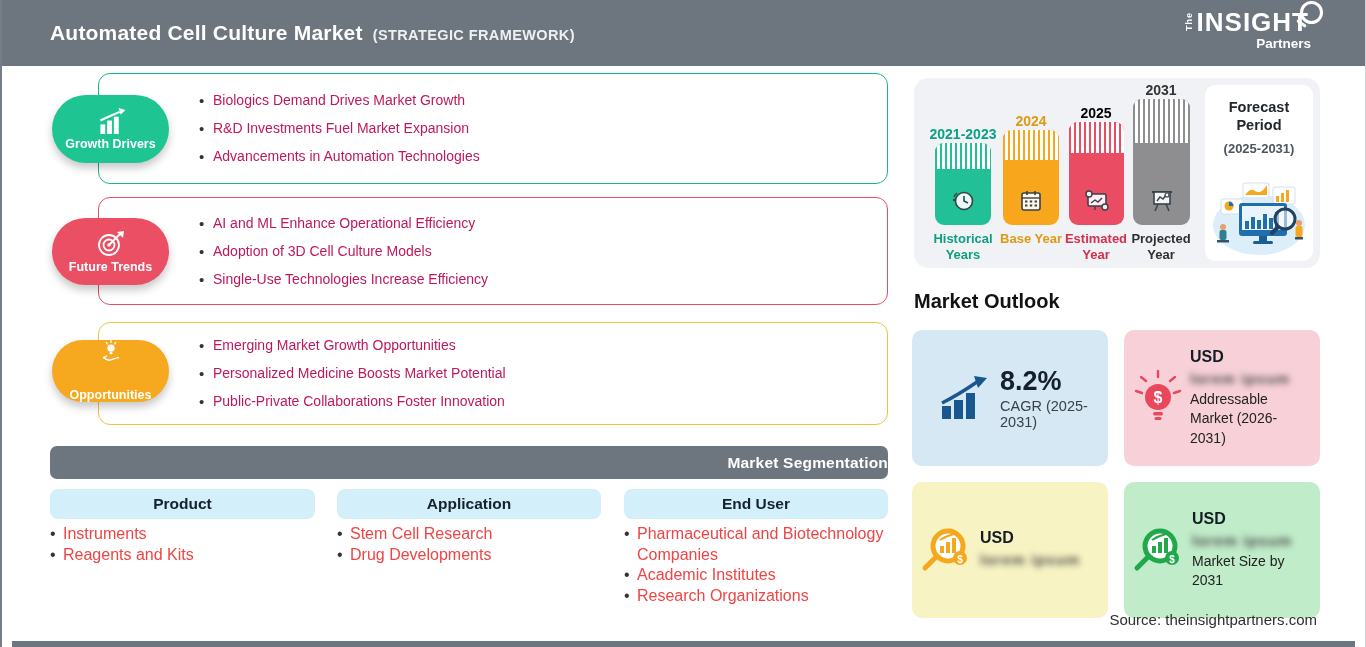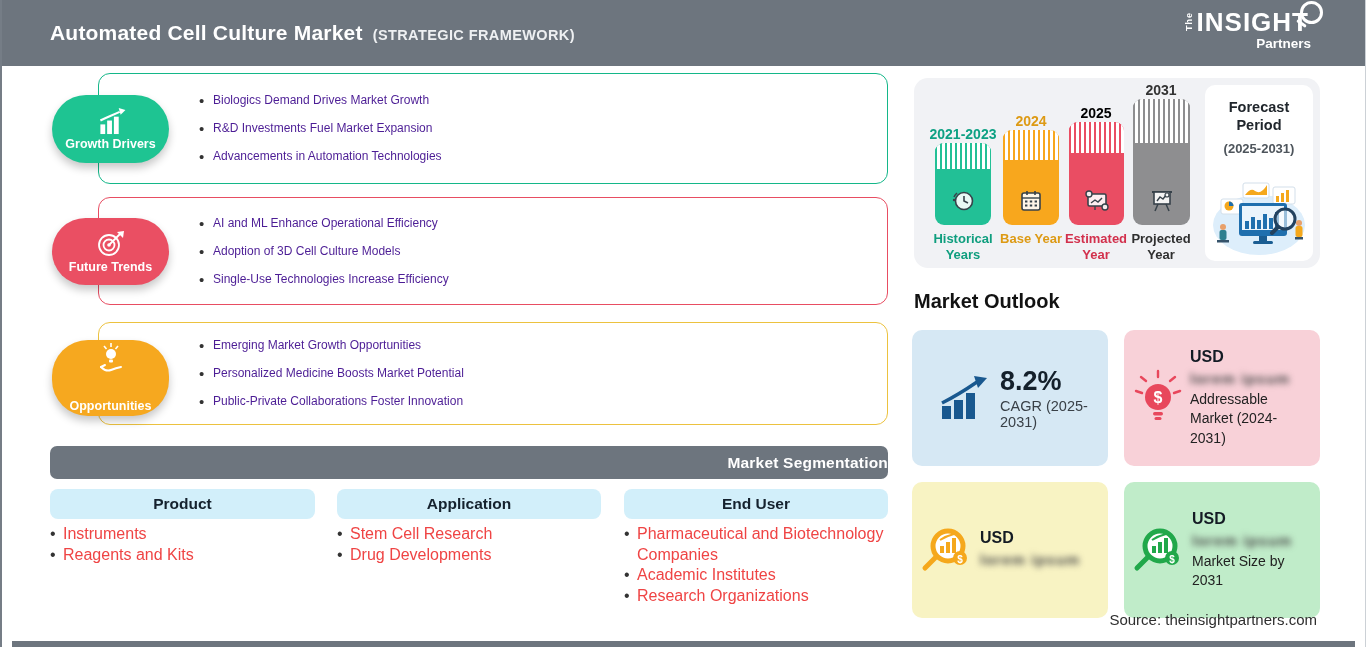--- a/index.html
+++ b/index.html
@@ -16,30 +16,30 @@
   .logo{position:absolute;right:56px;top:9px;color:#fff;}
   .logo-row{display:flex;align-items:center;position:relative;}
   .logo-the{writing-mode:vertical-rl;transform:rotate(180deg);font-size:9px;font-weight:700;letter-spacing:1px;margin-right:3px;line-height:1;}
   .logo-insight{font-size:26px;font-weight:800;letter-spacing:1px;line-height:1;}
   .logo-lens{position:absolute;right:-14px;top:-8px;width:17px;height:17px;border:3px solid #fff;border-radius:50%;}
   .logo-lens::after{content:"";position:absolute;left:-7px;bottom:-4px;width:11px;height:3px;background:#fff;transform:rotate(35deg);border-radius:2px;}
   .logo-partners{text-align:right;font-size:13.5px;font-weight:700;margin-top:1px;margin-right:-2px;}
   
   .driver-box{position:absolute;background:#fff;border-radius:12px;box-sizing:border-box;}
   .driver-box ul{margin:0;height:100%;list-style:none;display:flex;flex-direction:column;justify-content:center;gap:11px;padding:0 16px 0 100px;}
-  .driver-box li{position:relative;font-size:12px;color:#4c1d95;padding-left:14px;line-height:17px;}
+  .driver-box li{position:relative;font-size:14px;color:#be185d;padding-left:14px;line-height:17px;}
   .driver-box li::before{content:"•";position:absolute;left:0;top:0;color:#333;font-size:15px;}
   .box-green{left:96px;top:73px;width:790px;height:111px;border:1.6px solid #14b789;}
   .box-red{left:96px;top:197px;width:790px;height:108px;border:1.6px solid #e84d62;}
   .box-gold{left:96px;top:322px;width:790px;height:103px;border:1.6px solid #ecc23f;}
   .pill{position:absolute;border-radius:36px;display:flex;flex-direction:column;align-items:center;justify-content:center;color:#fff;box-shadow:0 5px 8px rgba(0,0,0,.22);z-index:3;}
   .pill-label{font-size:12.5px;font-weight:700;margin-top:2px;white-space:nowrap;}
   .pill-green{left:50px;top:95px;width:117px;height:68px;background:#1ec492;}
   .pill-red{left:50px;top:218px;width:117px;height:67px;background:#ea4f63;}
-  .pill-orange{left:50px;top:340px;width:117px;height:76px;background:#f6a81f;gap:24px;}
+  .pill-orange{left:50px;top:340px;width:117px;height:62px;background:#f6a81f;gap:24px;}
   
   .seg-bar{position:absolute;left:48px;top:446px;width:838px;height:33px;background:#6d757e;border-radius:7px;display:flex;align-items:center;justify-content:flex-end;}
   .seg-bar span{color:#fff;font-size:15.5px;font-weight:800;letter-spacing:.2px;}
   .seg-chip{position:absolute;top:489px;height:30px;background:#d2effa;border-radius:8px;display:flex;align-items:center;justify-content:center;font-size:15.5px;font-weight:800;color:#15222e;}
   .chip-0{left:48px;width:265px;} .chip-1{left:335px;width:264px;} .chip-2{left:622px;width:264px;}
   .seg-list{position:absolute;top:524px;margin:0;padding:0;list-style:none;}
   .list-0{left:48px;width:270px;} .list-1{left:335px;width:264px;} .list-2{left:622px;width:266px;}
   .seg-list li{position:relative;font-size:16px;color:#ef4444;line-height:20.5px;padding-left:13px;}
   .seg-list li::before{content:"•";position:absolute;left:0;top:0;color:#333;}
   
@@ -314,21 +314,21 @@
       <line x1="10" y1="24" x2="4" y2="22" stroke="#e8475c" stroke-width="2.4" stroke-linecap="round"></line>
       <line x1="42" y1="24" x2="48" y2="22" stroke="#e8475c" stroke-width="2.4" stroke-linecap="round"></line>
       <circle cx="26" cy="28" r="13" fill="#e8475c"></circle>
       <text x="26" y="34" text-anchor="middle" font-size="16" font-weight="bold" fill="#fff" font-family="Liberation Sans, sans-serif">$</text>
       <rect x="21" y="43" width="10" height="3.4" rx="1.7" fill="#e8475c"></rect>
       <rect x="22.5" y="48" width="7" height="3" rx="1.5" fill="#e8475c"></rect>
     </svg>
     <div class="ctext">
       <div class="usd">USD</div>
       <div class="blurval">lorem ipsum</div>
-      <div class="clabel">Addressable Market (2024-2031)</div>
+      <div class="clabel">Addressable Market (2026-2031)</div>
     </div>
   </div>
 
   <div class="card c-yellow">
     <svg class="card-icon" width="54" height="52" viewBox="0 0 54 52">
       <circle cx="28" cy="22" r="15" fill="#fff" stroke="#f5a81c" stroke-width="5"></circle>
       <rect x="20" y="22" width="4" height="7" fill="#f5a81c"></rect>
       <rect x="26" y="18" width="4" height="11" fill="#f5a81c"></rect>
       <rect x="32" y="14" width="4" height="15" fill="#f5a81c"></rect>
       <path d="M20 16 q6 -4 14 -6" stroke="#f5a81c" stroke-width="2" fill="none"></path>

